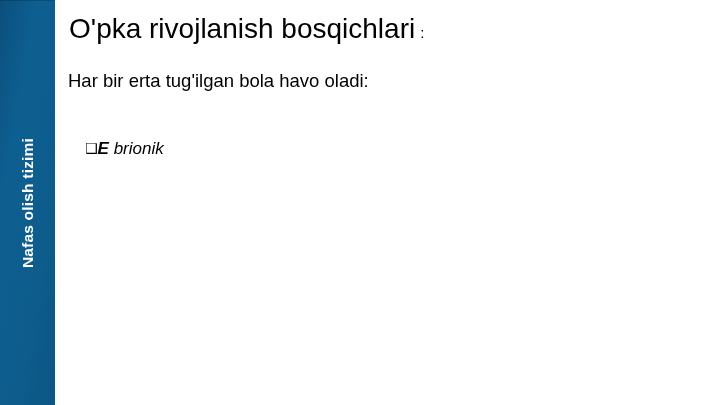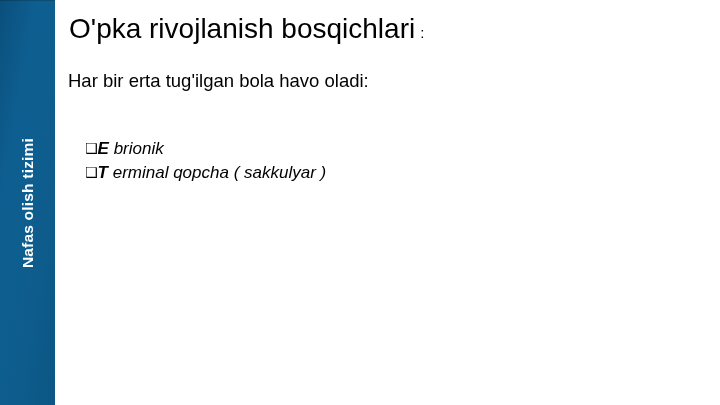--- a/index.html
+++ b/index.html
@@ -121,19 +121,16 @@
     <div class="slide-title">
       <span>O'pka rivojlanish bosqichlari</span><span class="title-suffix">:</span>
     </div>
 
     <div class="subtitle">Har bir erta tug'ilgan bola havo oladi:</div>
 
     <ul class="bullet-list">
       <li>
         <span class="bullet-marker">❑</span><span class="item-lead">E</span><span class="item-rest"> brionik</span>
       </li>
-      <li>
-        <span class="bullet-marker">❑</span><span class="item-lead">T</span><span class="item-rest"> erminal qopcha ( sakkulyar )</span>
-      </li>
     </ul>
 
   </div>
 </div>
 
 </body></html>

